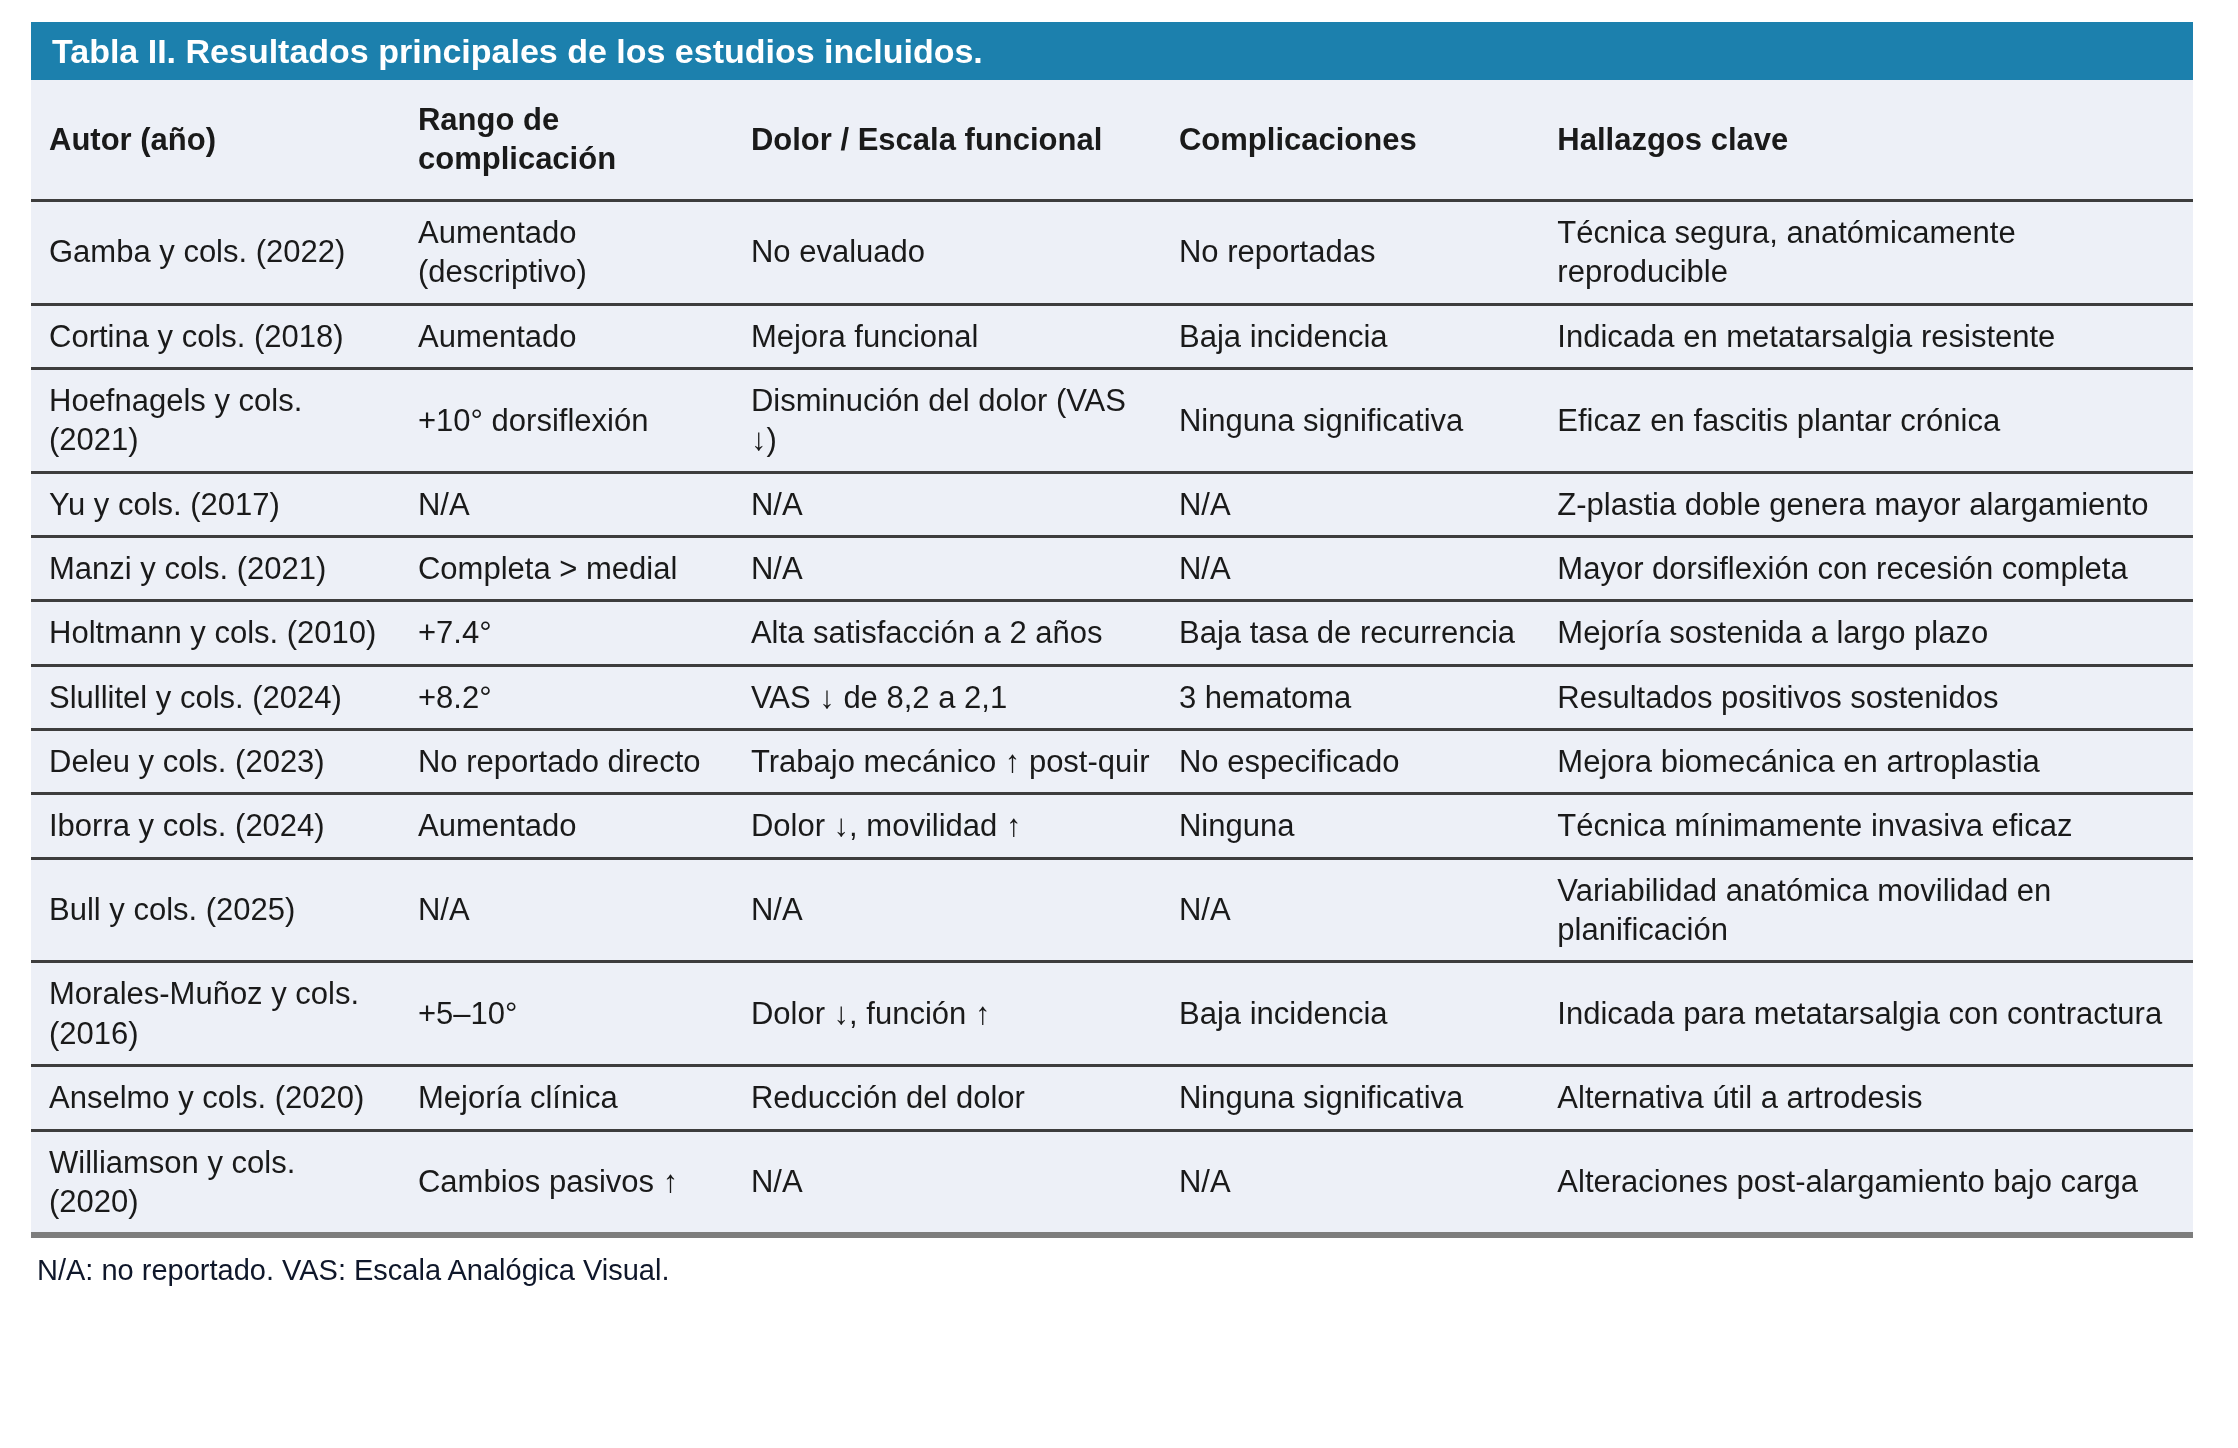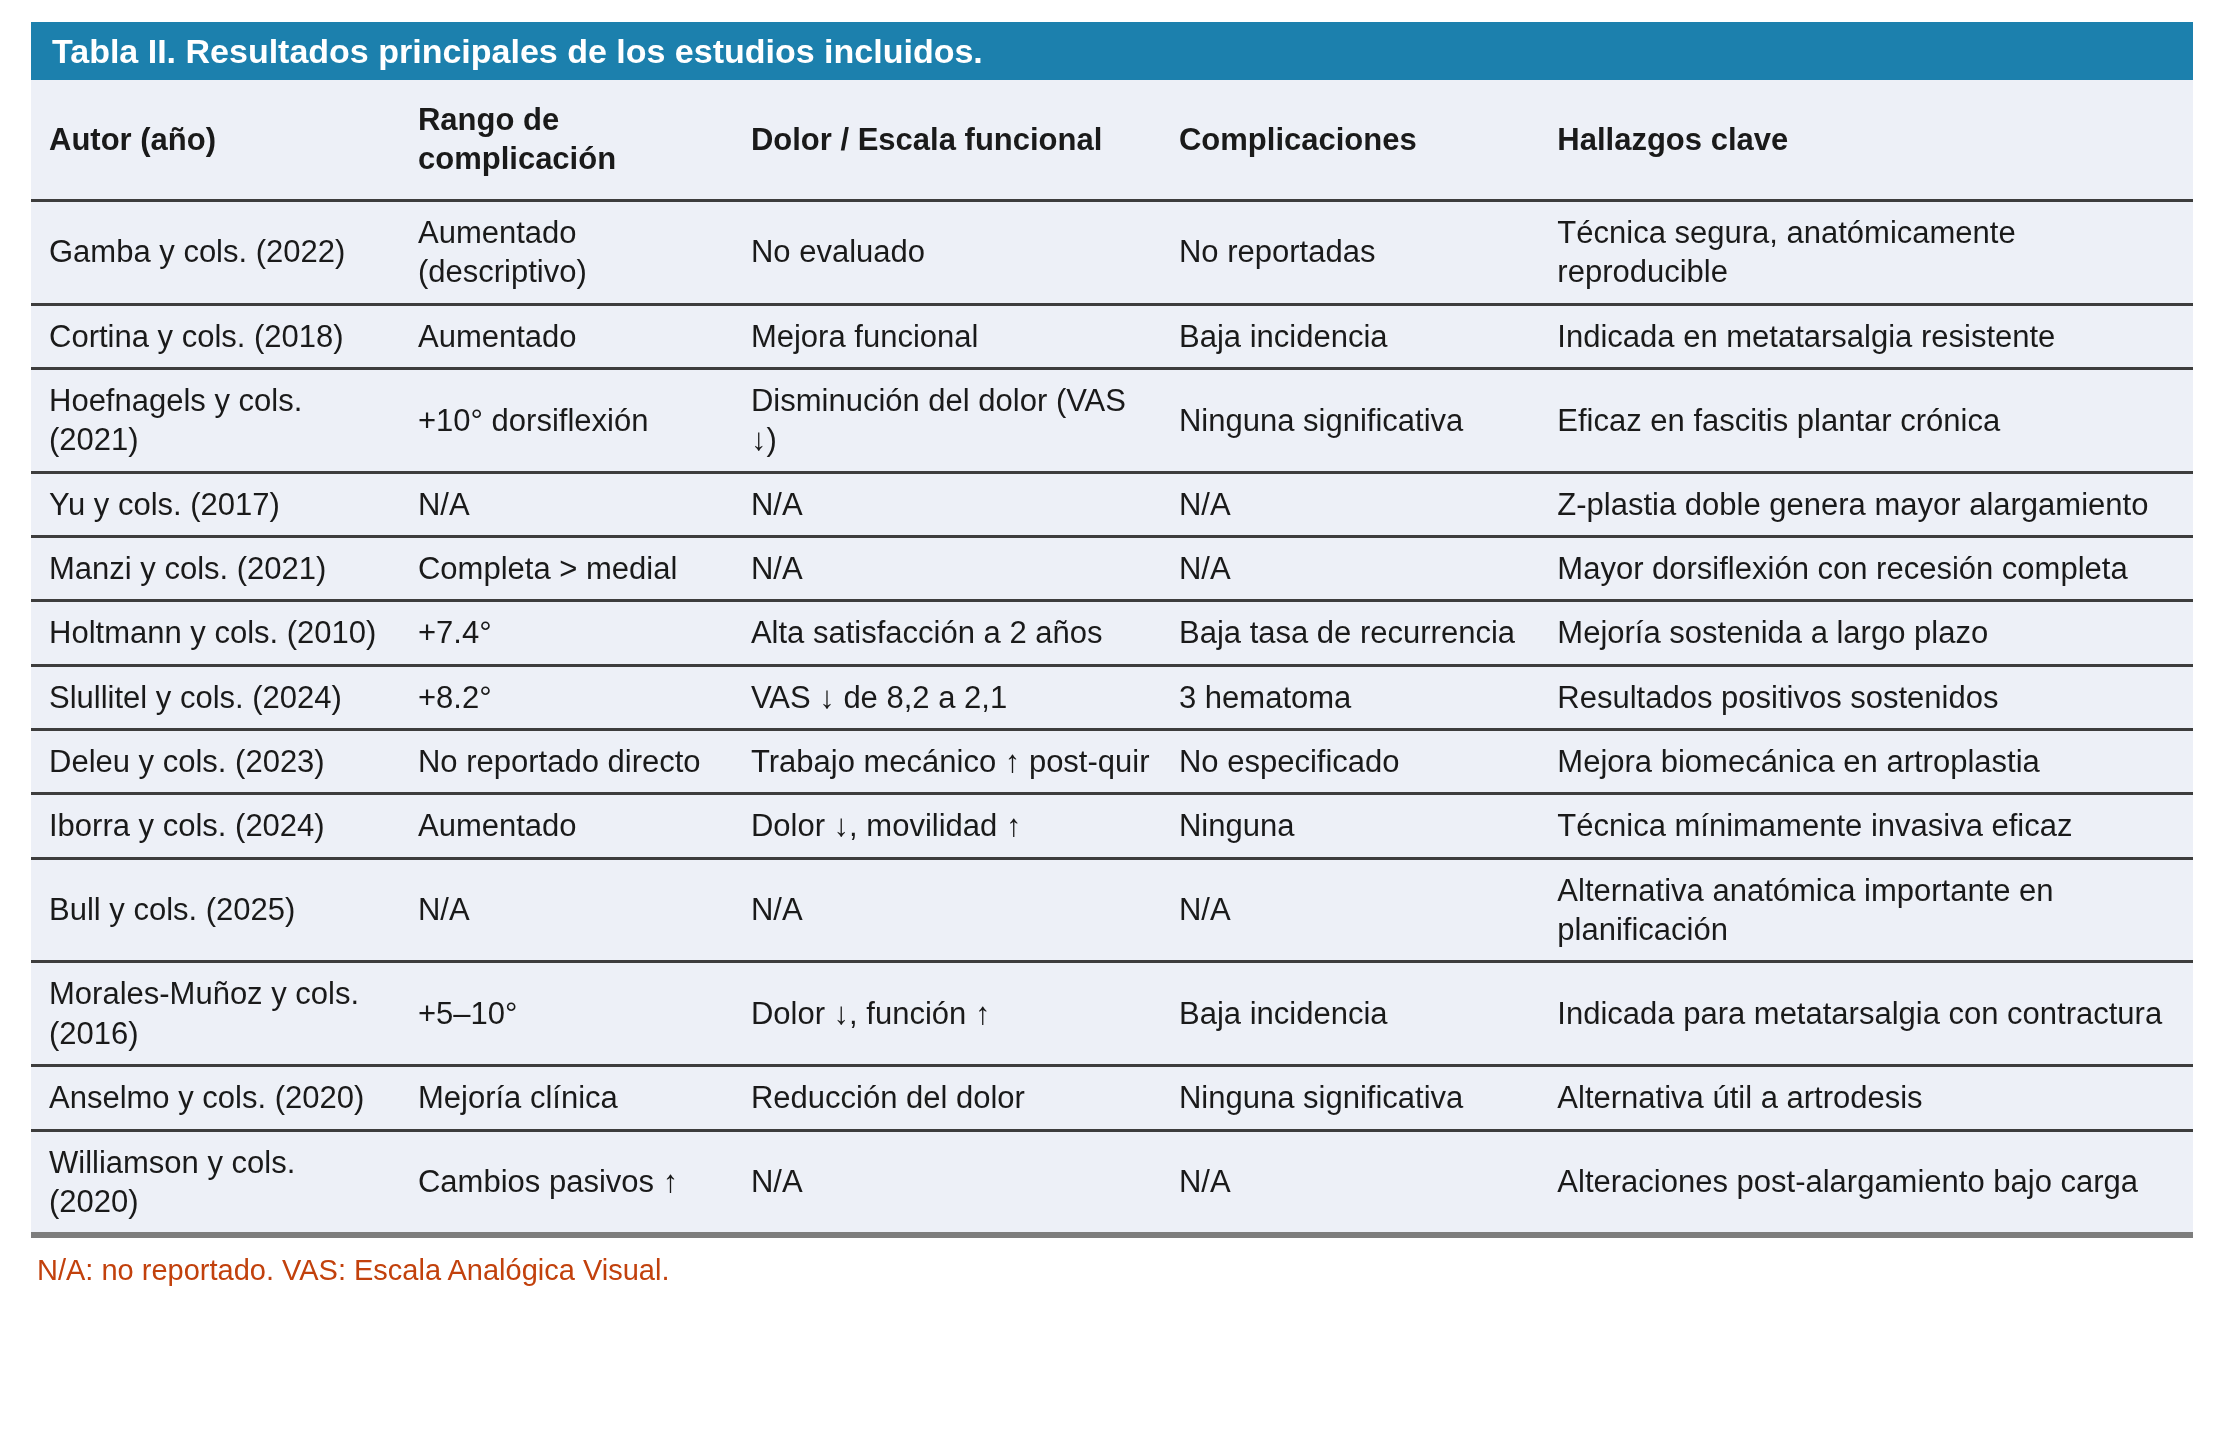--- a/index.html
+++ b/index.html
@@ -48,21 +48,21 @@
   table.results col.c1{width:17.9%;}
   table.results col.c2{width:15.4%;}
   table.results col.c3{width:19.8%;}
   table.results col.c4{width:17.5%;}
   table.results col.c5{width:29.4%;}
   table.results tbody tr{border-top:3px solid var(--divider);}
   table.results{border-bottom:6px solid var(--bottom-border);}
   .footnote{
     font-size:29px;
     padding:16px 2px 0 6px;
-    color:#c2410c;
+    color:#0f172a;
   }
 </style>
 </head>
 <body>
 
 <div class="page">
 
   <div class="title-bar">
     <span>Tabla II. Resultados principales de los estudios incluidos.</span>
   </div>
@@ -146,21 +146,21 @@
           <td>Aumentado</td>
           <td>Dolor ↓, movilidad ↑</td>
           <td>Ninguna</td>
           <td>Técnica mínimamente invasiva eficaz</td>
         </tr>
         <tr>
           <td>Bull y cols. (2025)</td>
           <td>N/A</td>
           <td>N/A</td>
           <td>N/A</td>
-          <td>Alternativa anatómica importante en planificación</td>
+          <td>Variabilidad anatómica movilidad en planificación</td>
         </tr>
         <tr>
           <td>Morales-Muñoz y cols. (2016)</td>
           <td>+5–10°</td>
           <td>Dolor ↓, función ↑</td>
           <td>Baja incidencia</td>
           <td>Indicada para metatarsalgia con contractura</td>
         </tr>
         <tr>
           <td>Anselmo y cols. (2020)</td>

